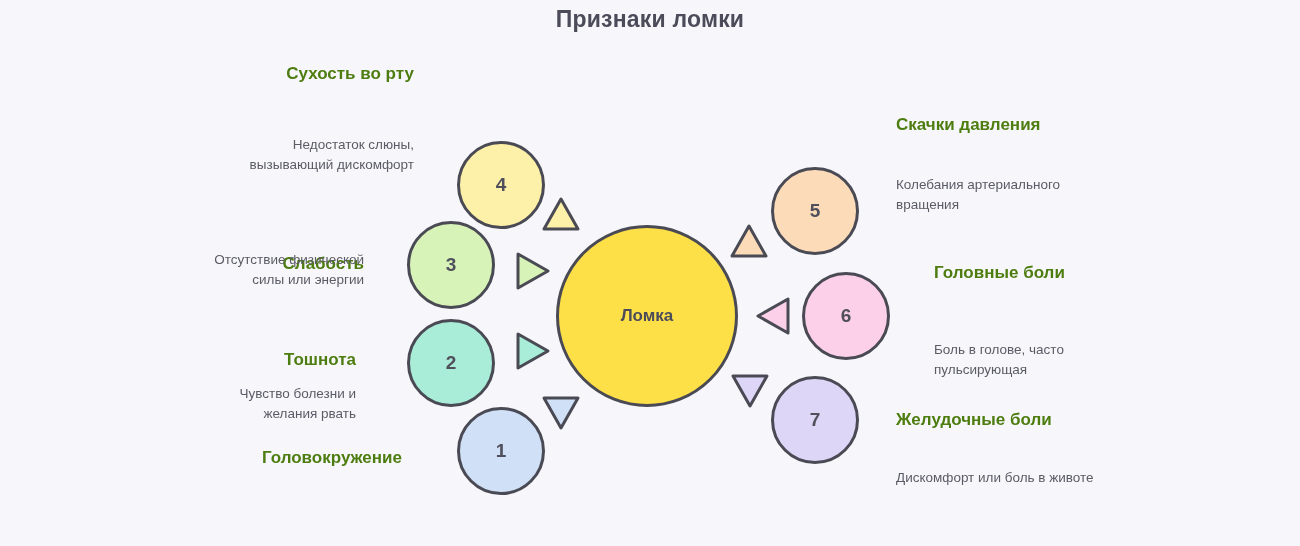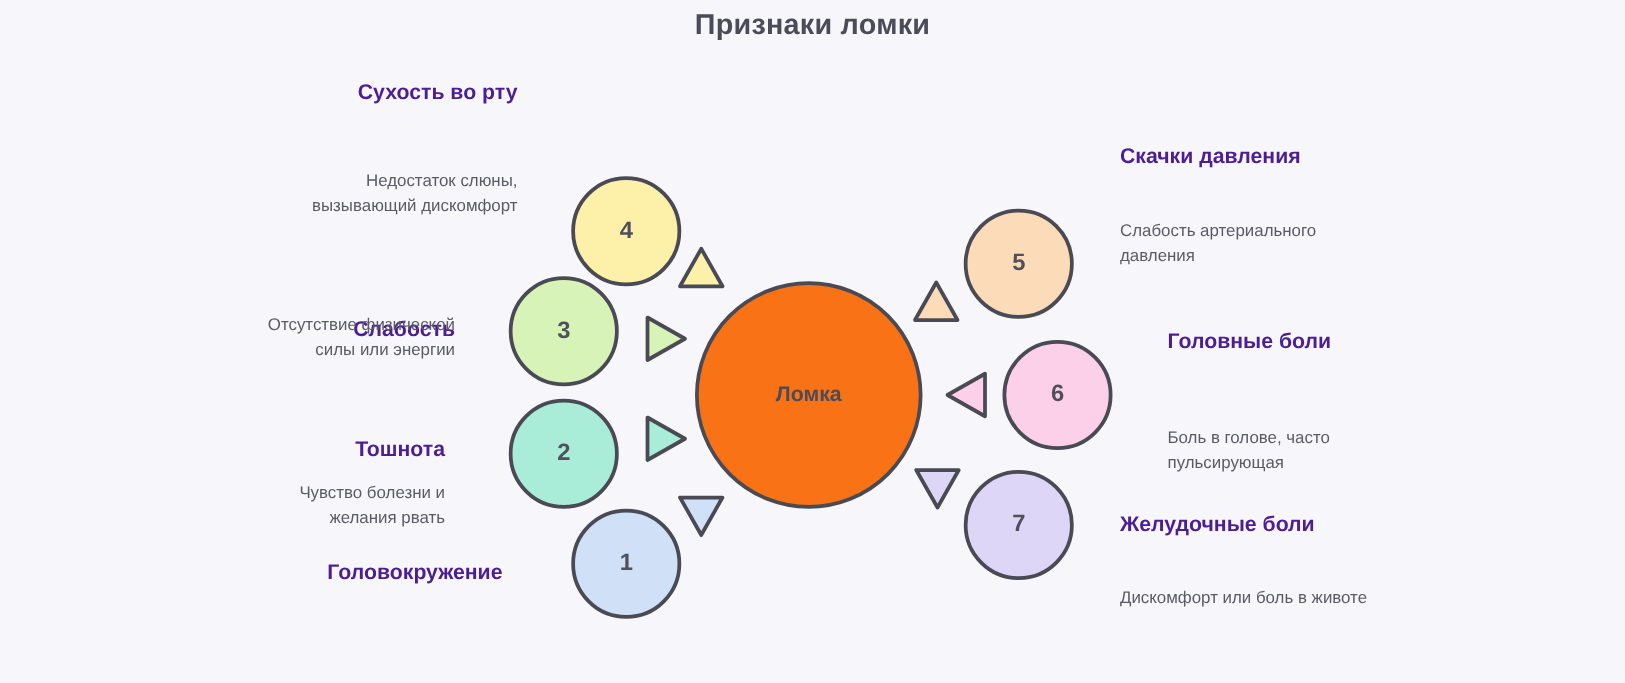--- a/index.html
+++ b/index.html
@@ -47,27 +47,27 @@
     position: absolute;
     border: 3px solid #4a4a55;
     border-radius: 50%;
     box-sizing: border-box;
     display: flex;
     align-items: center;
     justify-content: center;
     font-size: 17px;
     font-weight: bold;
     color: #4b4b5a;
-    background: #f97316;
+    background: #fde047;
   }
   .heading {
     position: absolute;
     font-size: 17px;
     font-weight: bold;
-    color: #4c1d95;
+    color: #4d7c0f;
     line-height: 1.45;
   }
   .desc {
     position: absolute;
     font-size: 13.5px;
     color: #5b5b66;
     line-height: 1.5;
   }
   .right-align {
     text-align: right;
@@ -91,21 +91,21 @@
 
   <div class="heading right-align" style="left:190px; top:212px; width:174px;margin-top:40px;">Слабость</div>
   <div class="desc right-align" style="left:196px; top:250px; width:168px;">Отсутствие физической силы или энергии</div>
 
   <div class="heading right-align" style="left:186px; top:348px; width:170px;">Тошнота</div>
   <div class="desc right-align" style="left:190px; top:384px; width:166px;">Чувство болезни и желания рвать</div>
 
   <div class="heading right-align" style="left:186px; top:446px; width:216px;">Головокружение</div>
 
   <div class="heading left-align" style="left:896px; top:113px; width:190px;">Скачки давления</div>
-  <div class="desc left-align" style="left:896px; top:175px; width:190px;">Слабость артериального давления</div>
+  <div class="desc left-align" style="left:896px; top:175px; width:190px;">Колебания артериального вращения</div>
 
   <div class="heading left-align" style="left:934px; top:261px; width:190px;">Головные боли</div>
   <div class="desc left-align" style="left:934px; top:322px; width:190px;margin-top:18px;">Боль в голове, часто пульсирующая</div>
 
   <div class="heading left-align" style="left:896px; top:408px; width:200px;">Желудочные боли</div>
   <div class="desc left-align" style="left:896px; top:468px; width:200px;">Дискомфорт или боль в животе</div>
 
   <svg class="arrow" style="left:540px; top:195px;" width="42" height="42" viewBox="0 0 42 42">
     <polygon points="21,4 38,34 4,34" fill="#fdf0a8" stroke="#4a4a55" stroke-width="3" stroke-linejoin="round"></polygon>
   </svg>

